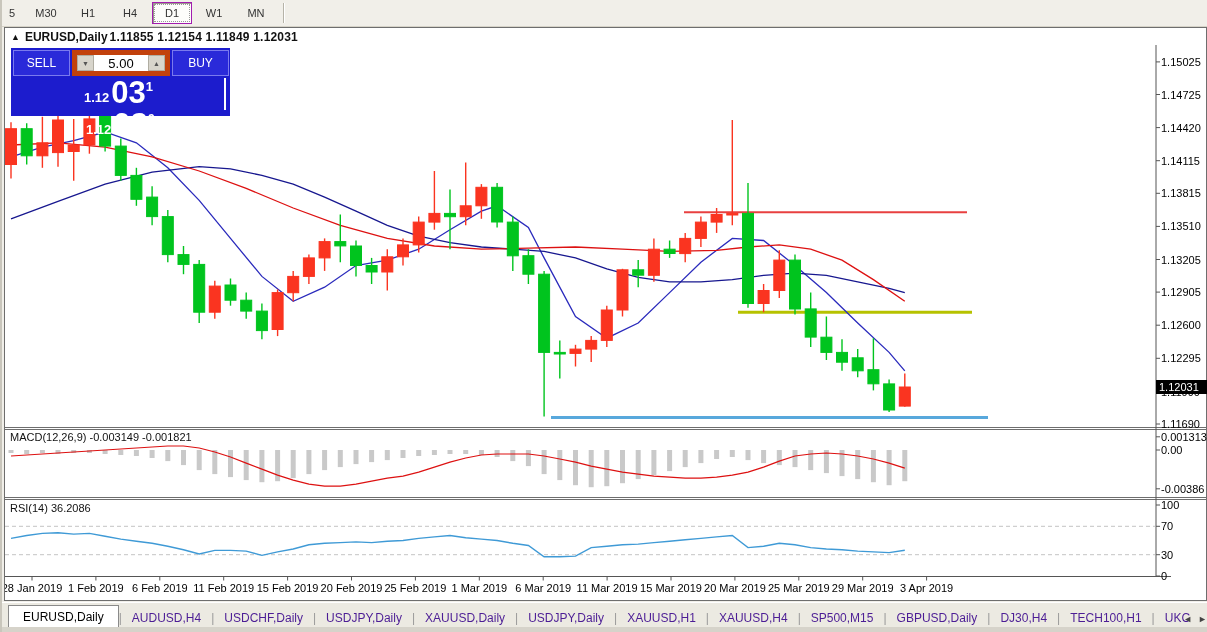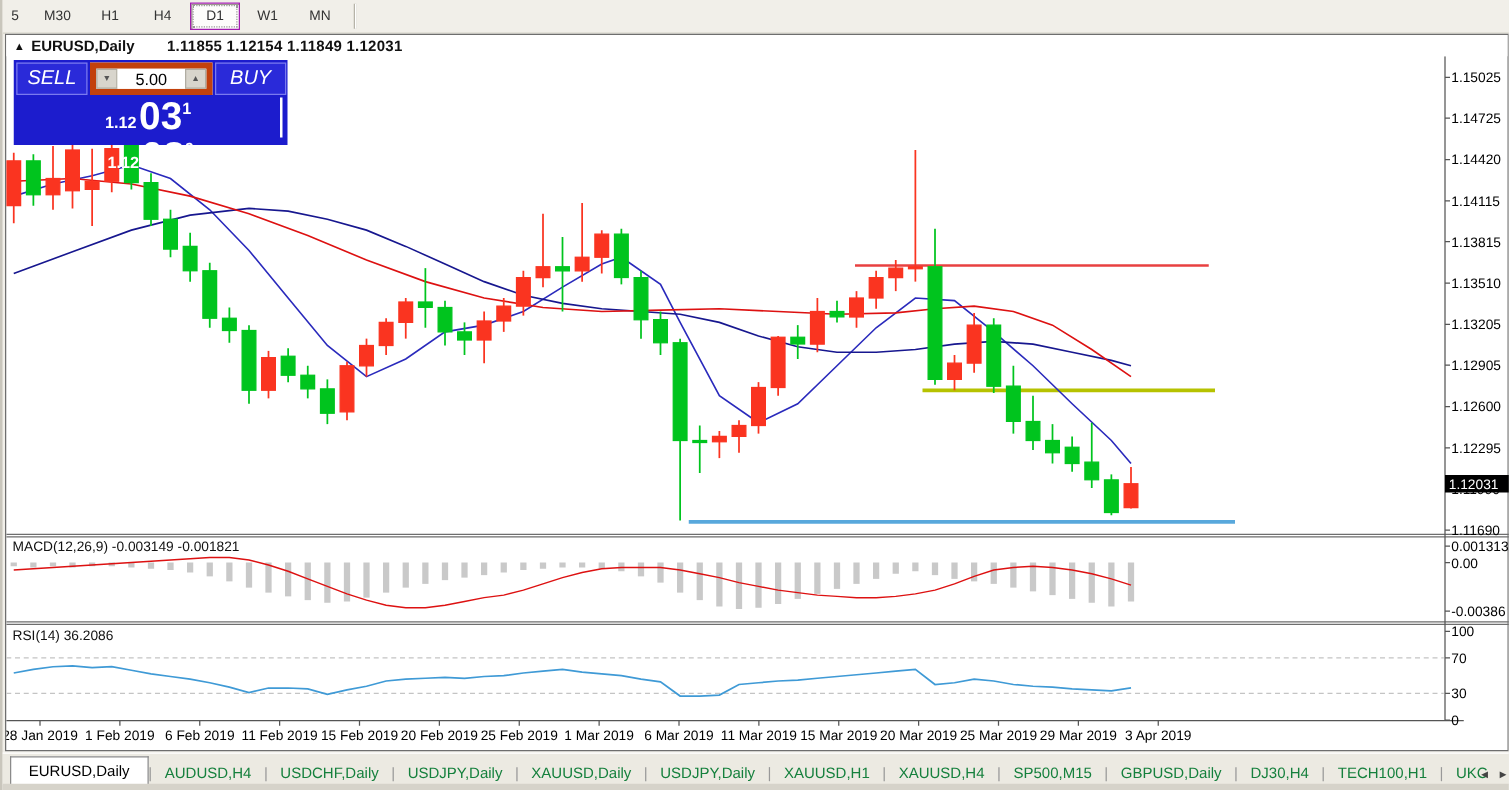--- a/index.html
+++ b/index.html
@@ -8,38 +8,38 @@
   #toolbar{position:absolute;left:0;top:0;width:1207px;height:26px;background:#f1efe9;display:flex;align-items:center;border-bottom:1px solid #d6d3c8;}
   .tf-btn{height:20px;min-width:30px;padding:0 4px;margin:0 1px;display:flex;align-items:center;justify-content:center;
           font-size:11px;color:#333;background:transparent;border:1px solid transparent;cursor:default;}
   .tf-btn.partial{min-width:14px;margin-left:-2px;}
   .tf-btn.active{background:#fdfdfb;border:1px solid #a21caf;box-shadow:inset 1px 1px 0 #9a978d;outline:1px dotted #999;outline-offset:-3px;}
   .tb-sep{width:1px;height:20px;background:#b6b3a8;border-right:1px solid #fff;margin:0 6px;}
   
   #chartframe{position:absolute;left:2px;top:27px;width:1203px;height:574px;background:#fff;border:1px solid #6e6e6e;box-sizing:border-box;}
   #title-row{position:absolute;left:0;top:0;width:100%;height:17px;font-size:12px;font-weight:600;color:#111;display:flex;align-items:center;padding-left:6px;box-sizing:border-box;background:#fff;}
   #title-row .arrow{font-size:9px;margin-right:5px;}
-  #title-row .ohlc{margin-left:26px;letter-spacing:.2px;}
+  #title-row .ohlc{margin-left:2px;letter-spacing:.2px;}
   #chart-svg{position:absolute;left:0;top:17px;}
   
   #trade-widget{position:absolute;left:6px;top:20px;width:219px;background:#1c1ccd;padding:2px;box-sizing:border-box;}
   .tw-row1{display:flex;height:26px;}
-  .tw-btn{flex:0 0 55px;background:#2a2ad9;border:1px solid #7a7aee;color:#fff;font-size:16px;display:flex;align-items:center;justify-content:center;cursor:pointer;font-style:italic;}
+  .tw-btn{flex:0 0 55px;background:#2a2ad9;border:1px solid #7a7aee;color:#fff;font-size:12px;display:flex;align-items:center;justify-content:center;cursor:pointer;}
   .tw-spin{flex:1;display:flex;margin:0 2px;background:#fff;border:5px solid #c2410c;}
   .tw-spinbtn{width:15px;background:#d8d5cc;border:1px solid #b0ada2;color:#555;font-size:7px;display:flex;align-items:center;justify-content:center;cursor:pointer;}
   .tw-vol{flex:1;border:none;outline:none;font-size:13px;text-align:center;width:50px;font-family:"Liberation Sans",sans-serif;}
   .tw-row2{display:flex;margin-top:2px;height:36px;flex-direction:column;}
   .tw-price{flex:1;color:#fff;display:flex;align-items:flex-end;justify-content:center;padding-bottom:2px;cursor:pointer;}
   .tw-price.left{margin-right:2px;border-right:2px solid #fff;}
   .tw-prefix{font-size:13px;font-weight:700;margin-bottom:3px;}
   .tw-big{font-size:31px;font-weight:700;line-height:30px;margin-left:2px;}
   .tw-sup{font-size:13px;font-weight:700;margin-bottom:14px;}
   
   #tabbar{position:absolute;left:0;top:602px;width:1207px;height:25px;background:#eceae2;border-top:1px solid #fff;display:flex;align-items:flex-end;overflow:hidden;}
-  .tab{height:21px;display:flex;align-items:center;padding:0 10px;font-size:12px;color:#15803d;white-space:nowrap;cursor:pointer;}
+  .tab{height:21px;display:flex;align-items:center;padding:0 10px;font-size:12px;color:#4c1d95;white-space:nowrap;cursor:pointer;}
   .tab.active{background:#fff;border:1px solid #8a8a8a;border-bottom:none;color:#000;margin-left:6px;padding:0 14px;height:22px;}
   .tab-sep{color:#999;font-size:12px;align-self:center;margin-top:3px;}
   #tab-scroll{position:absolute;right:2px;bottom:4px;display:flex;gap:6px;font-size:9px;color:#444;}
   #tab-scroll span{cursor:pointer;}
   #bottom-strip{position:absolute;left:0;top:627px;width:1207px;height:5px;background:#d6d3ca;}
   text{font-family:"Liberation Sans",sans-serif;}
 </style>
 </head>
 <body>
 

